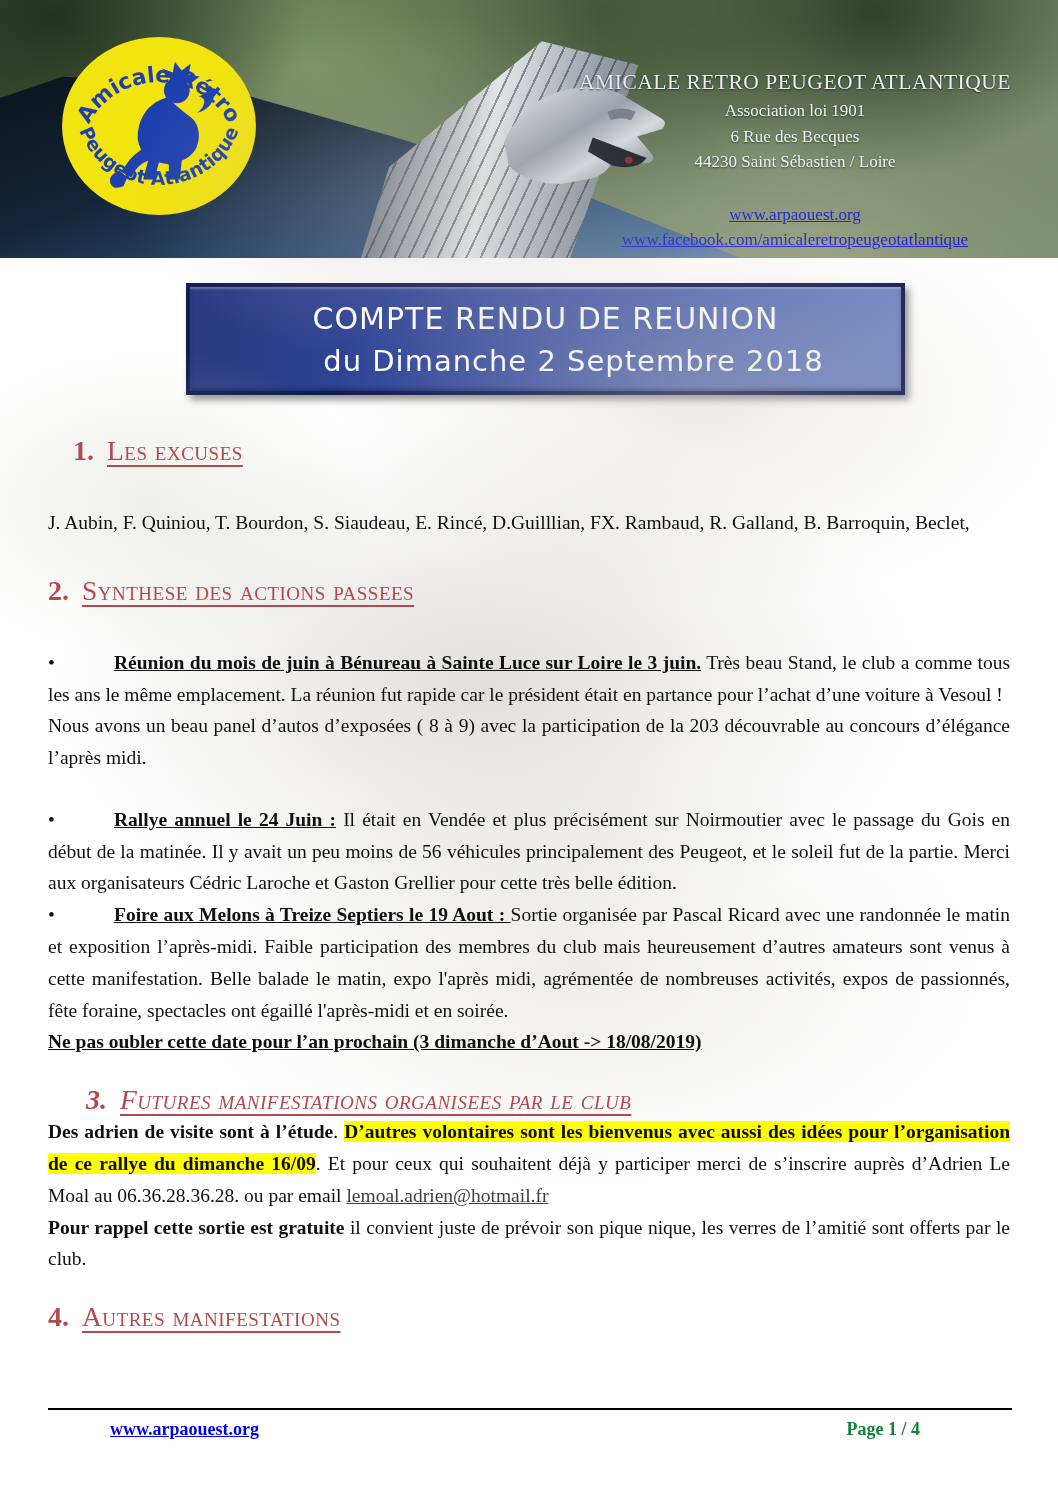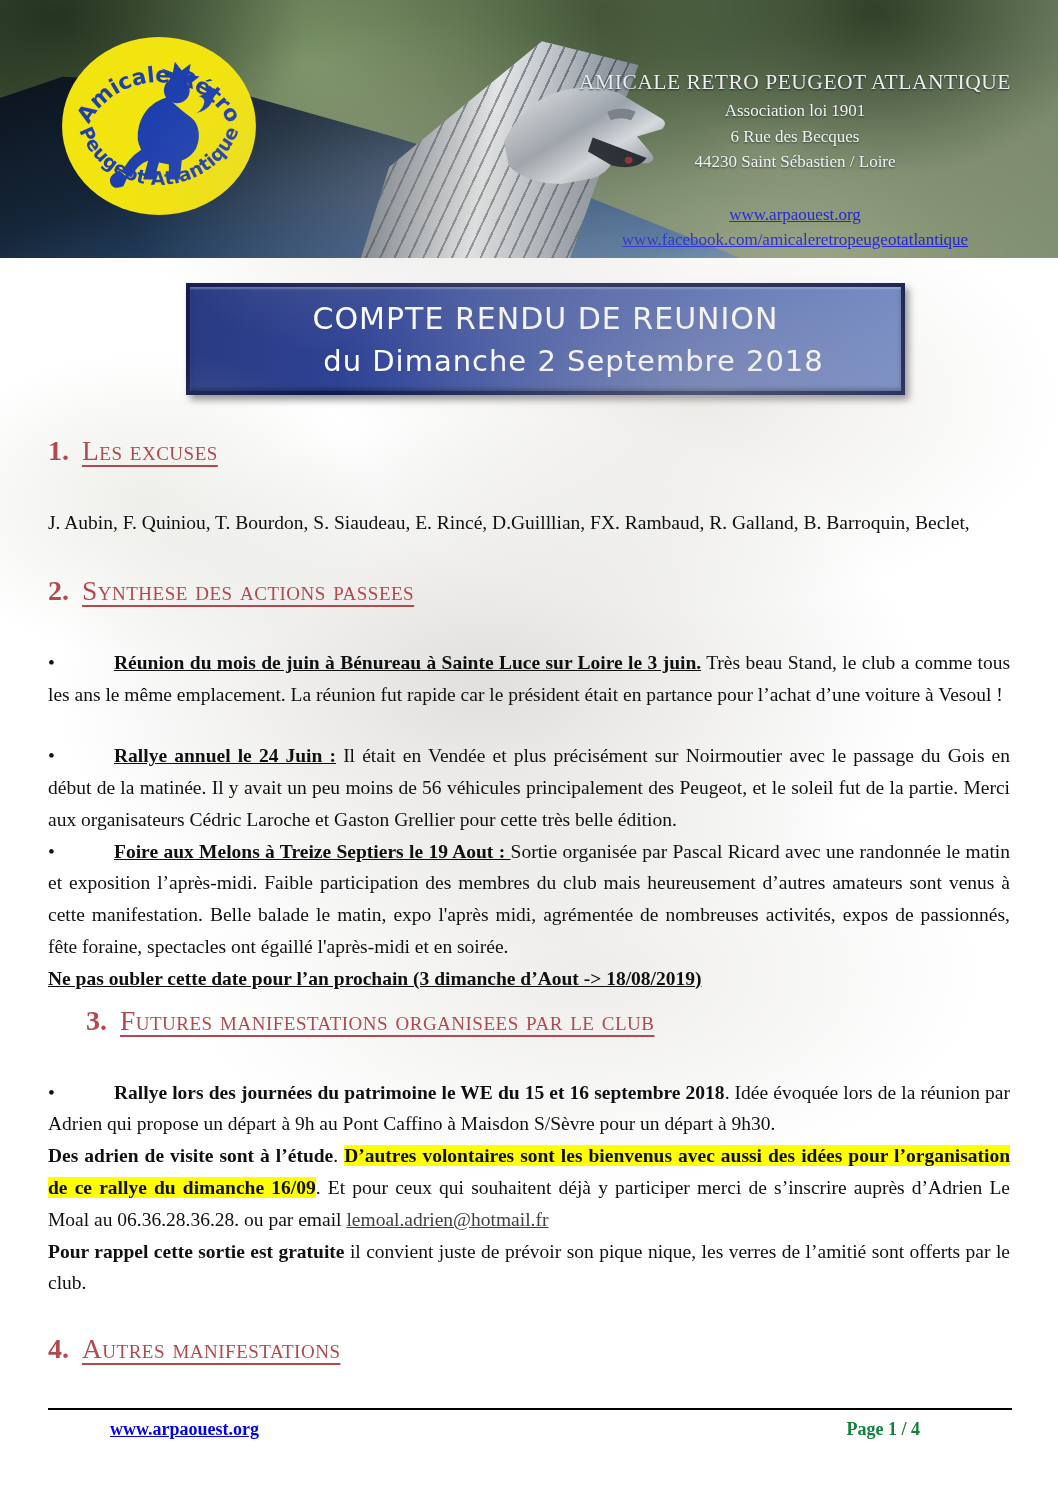--- a/index.html
+++ b/index.html
@@ -164,61 +164,61 @@
 </div>
 
 <div class="title-box">
   <div class="title-line-1">COMPTE RENDU DE REUNION</div>
   <div class="title-line-2">du Dimanche 2 Septembre 2018</div>
 </div>
 
 <div class="watermark"></div>
 <div class="content">
 
-  <div class="sec-heading" style="margin-top:40px;">
+  <div class="sec-heading" style="margin-top:40px;margin-left:25px;">
     <span class="h-num">1.</span><span class="h-label">Les excuses</span>
   </div>
   <p class="body-p mt-md">
     <span>J. Aubin, F. Quiniou, T. Bourdon, S. Siaudeau, E. Rincé, D.Guilllian, FX. Rambaud, R. Galland, B. Barroquin, Beclet,</span>
   </p>
 
   <div class="sec-heading" style="">
     <span class="h-num">2.</span><span class="h-label">Synthese des actions passees</span>
   </div>
 
   <p class="body-p mt-md">
     <span class="bullet-glyph">•</span><span class="bu">Réunion du mois de juin à Bénureau à Sainte Luce sur Loire le 3 juin.</span><span>  Très beau Stand, le club a comme tous les ans le même emplacement. La réunion fut rapide car le président était en partance pour l’achat d’une voiture à Vesoul !</span>
   </p>
+  <p class="body-p">
+    <span>Nous avons un beau panel d’autos d’exposées ( 8 à 9) avec la participation de la 203 découvrable au concours d’élégance l’après midi.</span>
+  </p>
 
   <p class="body-p mt-lg">
     <span class="bullet-glyph">•</span><span class="bu">Rallye annuel le 24 Juin :</span><span> Il était en Vendée et plus précisément sur Noirmoutier avec le passage du Gois en début de la matinée. Il y avait un peu moins de 56 véhicules principalement des Peugeot, et le soleil fut de la partie. Merci aux organisateurs Cédric Laroche et Gaston Grellier pour cette très belle édition.</span>
   </p>
 
   <p class="body-p">
     <span class="bullet-glyph">•</span><span class="bu">Foire aux Melons à Treize Septiers le 19 Aout : </span><span>Sortie organisée par Pascal Ricard avec une randonnée le matin et exposition l’après-midi. Faible participation des membres du club mais heureusement d’autres amateurs sont venus à cette manifestation. Belle balade le matin, expo l'après midi, agrémentée de nombreuses activités, expos de passionnés, fête foraine, spectacles ont égaillé l'après-midi et en soirée.</span>
   </p>
   <p class="body-p">
     <span class="note-line">Ne pas oubler cette date pour l’an prochain (3 dimanche d’Aout -&gt; 18/08/2019)</span>
   </p>
 
-  <div class="sec-heading indented-heading" style="margin-top:10px;">
+  <div class="sec-heading indented-heading" style="margin-top:26px;font-style:italic;">
     <span class="h-num">3.</span><span class="h-label">Futures manifestations organisees par le club</span>
   </div>
 
-  <p class="body-p mt-md">
-    <span class="bullet-glyph">•</span><span class="b">Rallye lors des journées du patrimoine le WE du 15 et 16 septembre 2018</span><span>. Idée évoquée lors de la réunion par Adrien qui propose un départ à 9h au Pont Caffino à Maisdon S/Sèvre pour un départ à 9h30.</span>
-  </p>
   <p class="body-p">
     <span class="b">Des adrien de visite sont à l’étude</span><span>. </span><span class="hl">D’autres volontaires sont les bienvenus avec aussi des idées pour l’organisation de ce rallye du dimanche 16/09</span><span>. Et pour ceux qui souhaitent déjà y participer merci de s’inscrire auprès d’Adrien Le Moal au 06.36.28.36.28. ou par email </span><a class="email-link">lemoal.adrien@hotmail.fr</a>
   </p>
   <p class="body-p">
     <span class="b">Pour rappel cette sortie est gratuite</span><span> il convient juste de prévoir son pique nique, les verres de l’amitié sont offerts par le club.</span>
   </p>
 
-  <div class="sec-heading" style="margin-top:34px;">
+  <div class="sec-heading" style="margin-top:26px;">
     <span class="h-num">4.</span><span class="h-label">Autres manifestations</span>
   </div>
 
 </div>
 
 <div class="footer">
   <a class="footer-link">www.arpaouest.org</a>
   <span class="footer-page">Page 1 / 4</span>
 </div>
 

